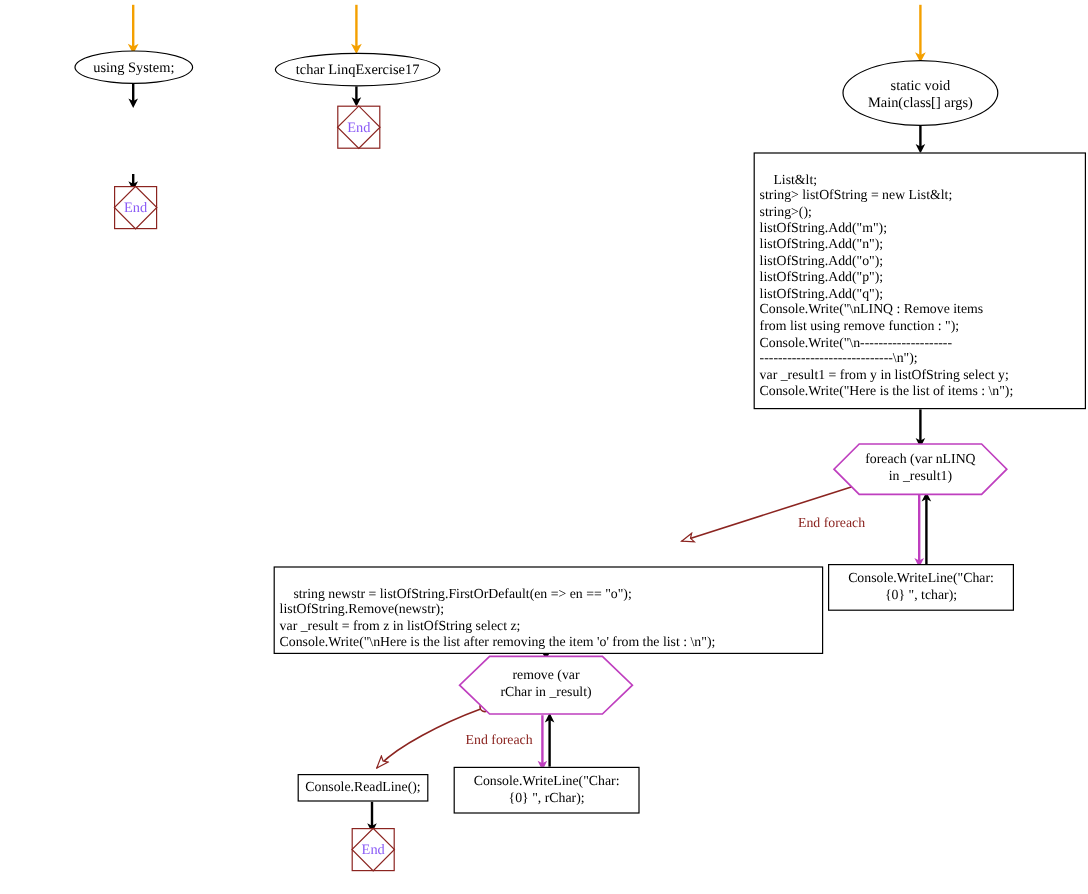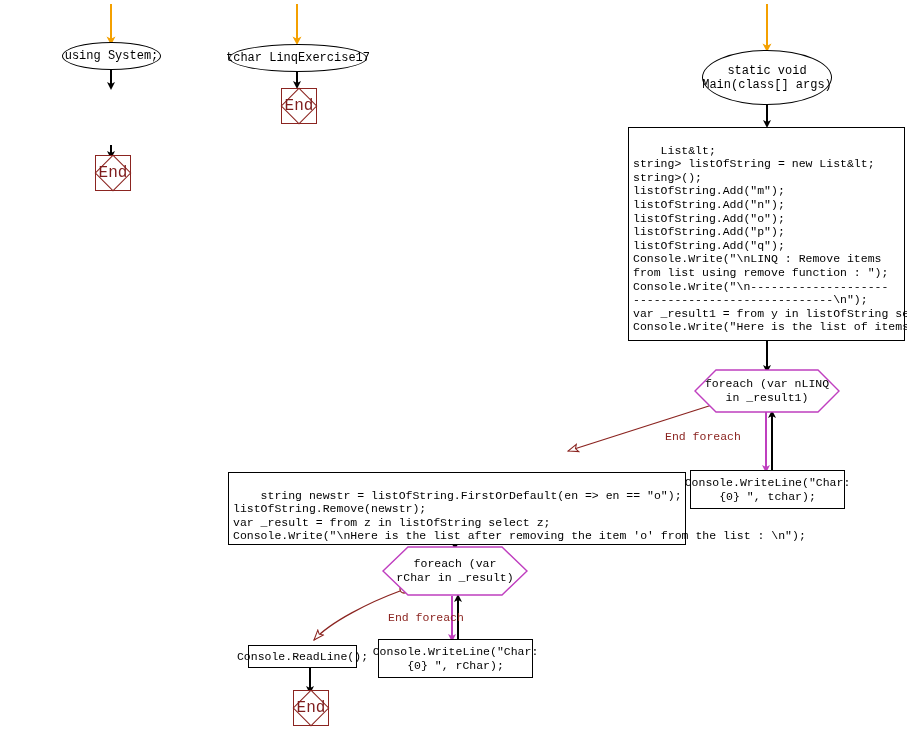--- a/index.html
+++ b/index.html
@@ -5,21 +5,21 @@
   html, body {
     margin: 0;
     padding: 0;
     background: #ffffff;
   }
   #canvas {
     position: relative;
     width: 907px;
     height: 745px;
     background: #ffffff;
-    font-family: Liberation Mono, monospace;
+    font-family: Liberation Serif, serif;
     overflow: hidden;
   }
   
   .node {
     position: absolute;
     box-sizing: border-box;
   }
   
   .rect {
     border: 1px solid #000000;
@@ -84,22 +84,22 @@
     transform: translate(-50%,-50%) rotate(45deg);
     border: 1px solid #8b2420;
     background: transparent;
   }
   .endnode .endtext {
     position: absolute;
     left: 0; top: 0; width: 100%; height: 100%;
     display: flex;
     align-items: center;
     justify-content: center;
-    font-size: 16px;
-    color: #7f1d1d;
+    font-size: 12px;
+    color: #8b5cf6;
   }
   
   #wires {
     position: absolute;
     left: 0; top: 0;
     width: 907px;
     height: 745px;
     pointer-events: none;
   }
   .lbl {
@@ -226,21 +226,21 @@
     <span>string newstr = listOfString.FirstOrDefault(en =&gt; en == "o");
 listOfString.Remove(newstr);
 var _result = from z in listOfString select z;
 Console.Write("\nHere is the list after removing the item 'o' from the list : \n");</span>
   </div>
 
   <div class="hexwrap" style="left:382px; top:546px; width:146px; height:50px;">
     <svg width="146" height="50" viewBox="0 0 146 50" xmlns="http://www.w3.org/2000/svg">
       <polygon points="26,1 120,1 145,25 120,49 26,49 1,25" fill="#ffffff" stroke="#bf3fbf" stroke-width="1.4"></polygon>
     </svg>
-    <div class="hexlabel">foreach (var
+    <div class="hexlabel">remove (var
 rChar in _result)</div>
   </div>
 
   <div class="lbl" style="left:388px; top:611px;">End foreach</div>
 
   <div class="node rect center" style="left:378px; top:639px; width:155px; height:39px; display:flex;
               align-items:center; justify-content:center;">
     <span>Console.WriteLine("Char:
 {0} ", rChar);</span>
   </div>

